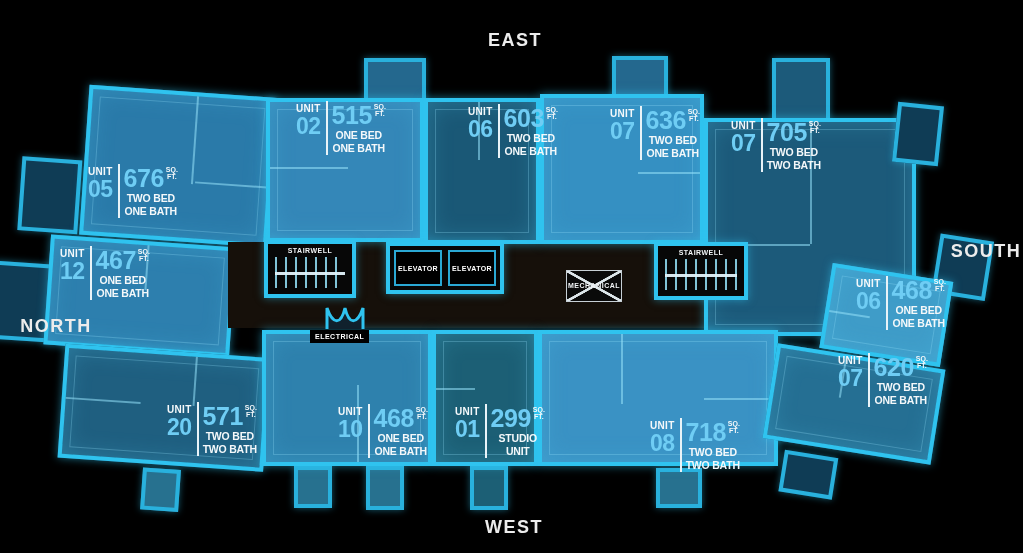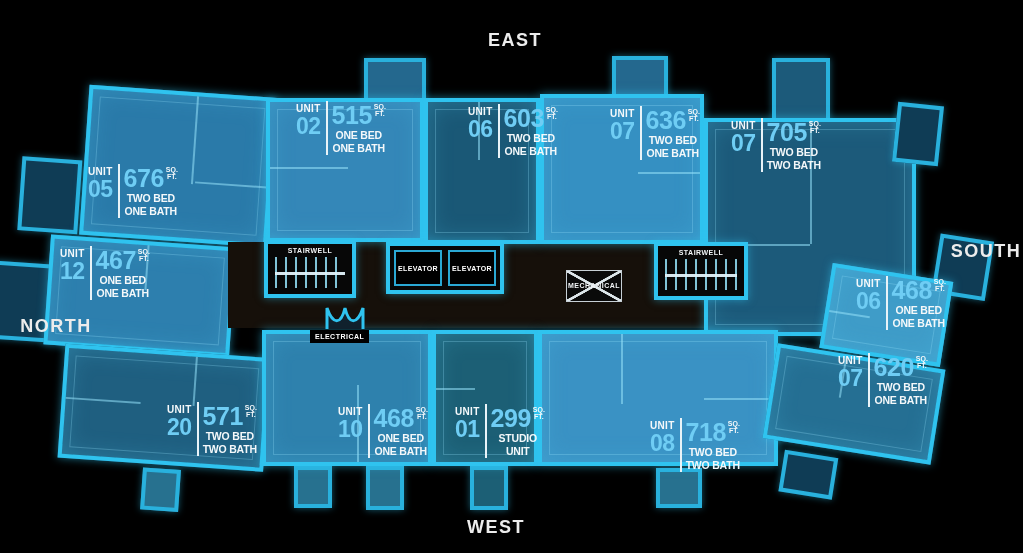--- a/index.html
+++ b/index.html
@@ -48,21 +48,21 @@
            letter-spacing:1.5px;transform:translate(-50%,-50%);z-index:40;}
 </style>
 </head>
 <body>
 
 <div id="canvas">
 
   <div class="compass" style="left:515px;top:40px">EAST</div>
   <div class="compass" style="left:56px;top:326px">NORTH</div>
   <div class="compass" style="left:986px;top:251px">SOUTH</div>
-  <div class="compass" style="left:496px;top:527px">WEST</div>
+  <div class="compass" style="left:514px;top:527px">WEST</div>
 
   <div class="wing" style="left:50px;top:78px;width:300px;height:440px;transform:rotate(4deg);transform-origin:0 0;">
     <div class="tab" style="left:-22px;top:80px;width:52px;height:66px;"></div>
     <div class="tab" style="left:-42px;top:186px;width:52px;height:70px;"></div>
     <div class="tab" style="left:120px;top:382px;width:30px;height:34px;background:#27718f;"></div>
     <div class="unit" style="left:40px;top:4px;width:180px;height:142px;background:#2a7aa9;">
       <i class="wl" style="left:58%;top:0;width:2px;height:62%;"></i>
       <i class="wl" style="right:0;top:60%;width:40%;height:2px;"></i>
     </div>
     <div class="unit" style="left:12px;top:156px;width:178px;height:102px;background:#2d7fae;">

